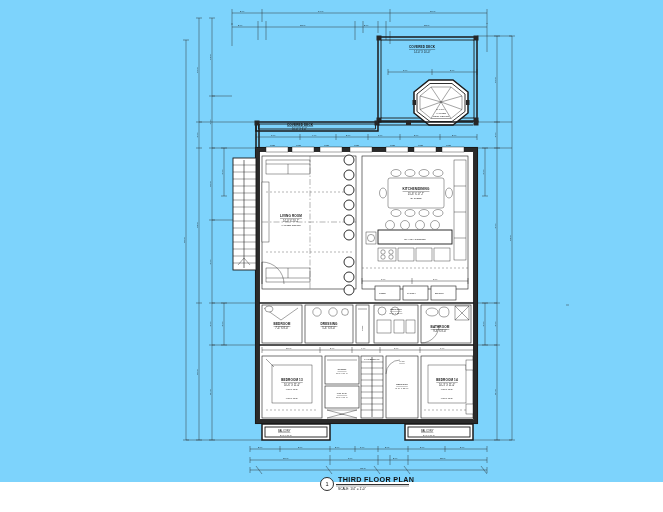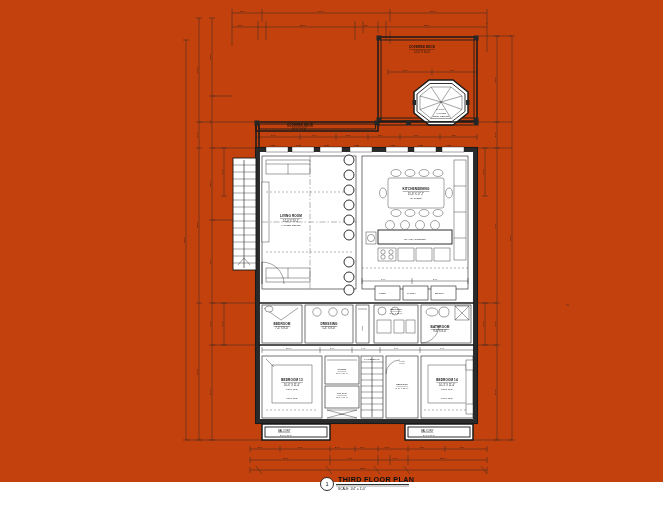--- a/index.html
+++ b/index.html
@@ -1,18 +1,18 @@
 <!DOCTYPE html>
 <html><head>
 <meta charset="utf-8">
 <style>
   html,body{margin:0;padding:0;background:#ffffff;}
   body{width:663px;height:512px;position:relative;overflow:hidden;
        font-family:"Liberation Sans",sans-serif;color:#111;}
-  #sheet{position:absolute;left:0;top:0;width:663px;height:482px;background:#c2410c;}
+  #sheet{position:absolute;left:0;top:0;width:663px;height:482px;background:#7dd3fc;}
   svg{position:absolute;left:0;top:0;}
   .ln{stroke:#1a1a1a;fill:none;}
   .w-heavy{stroke-width:2.1;}
   .w-wall{stroke-width:1.5;}
   .w-med{stroke-width:0.9;}
   .w-thin{stroke-width:0.6;}
   .w-hair{stroke-width:0.4;}
   .dim{stroke:#2b2b2b;stroke-width:0.45;fill:none;}
   .dashfine{stroke:#444;stroke-width:0.4;fill:none;stroke-dasharray:2 2;}
   .ctr{stroke:#444;stroke-width:0.4;fill:none;stroke-dasharray:6 2 1.5 2;}

